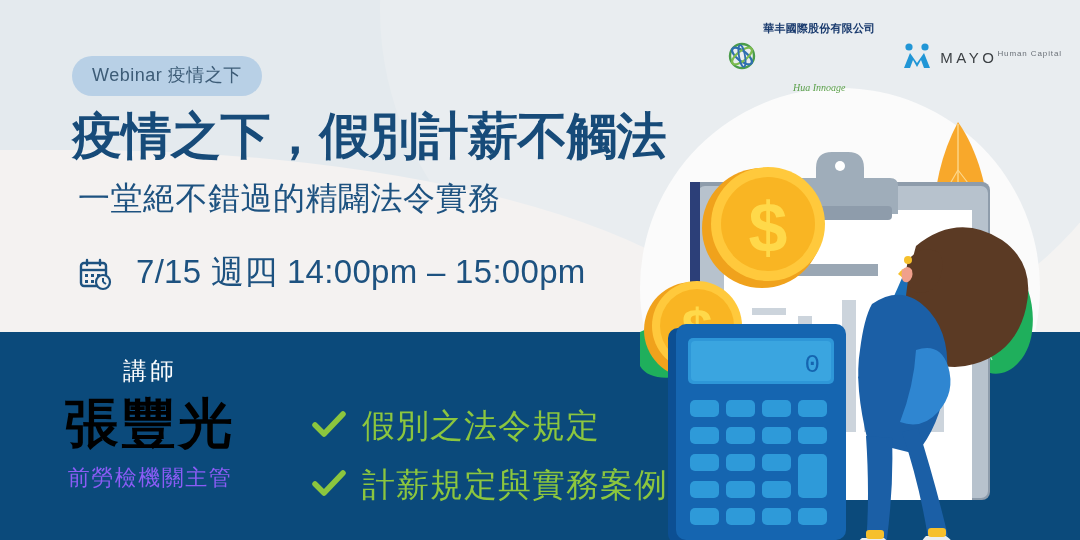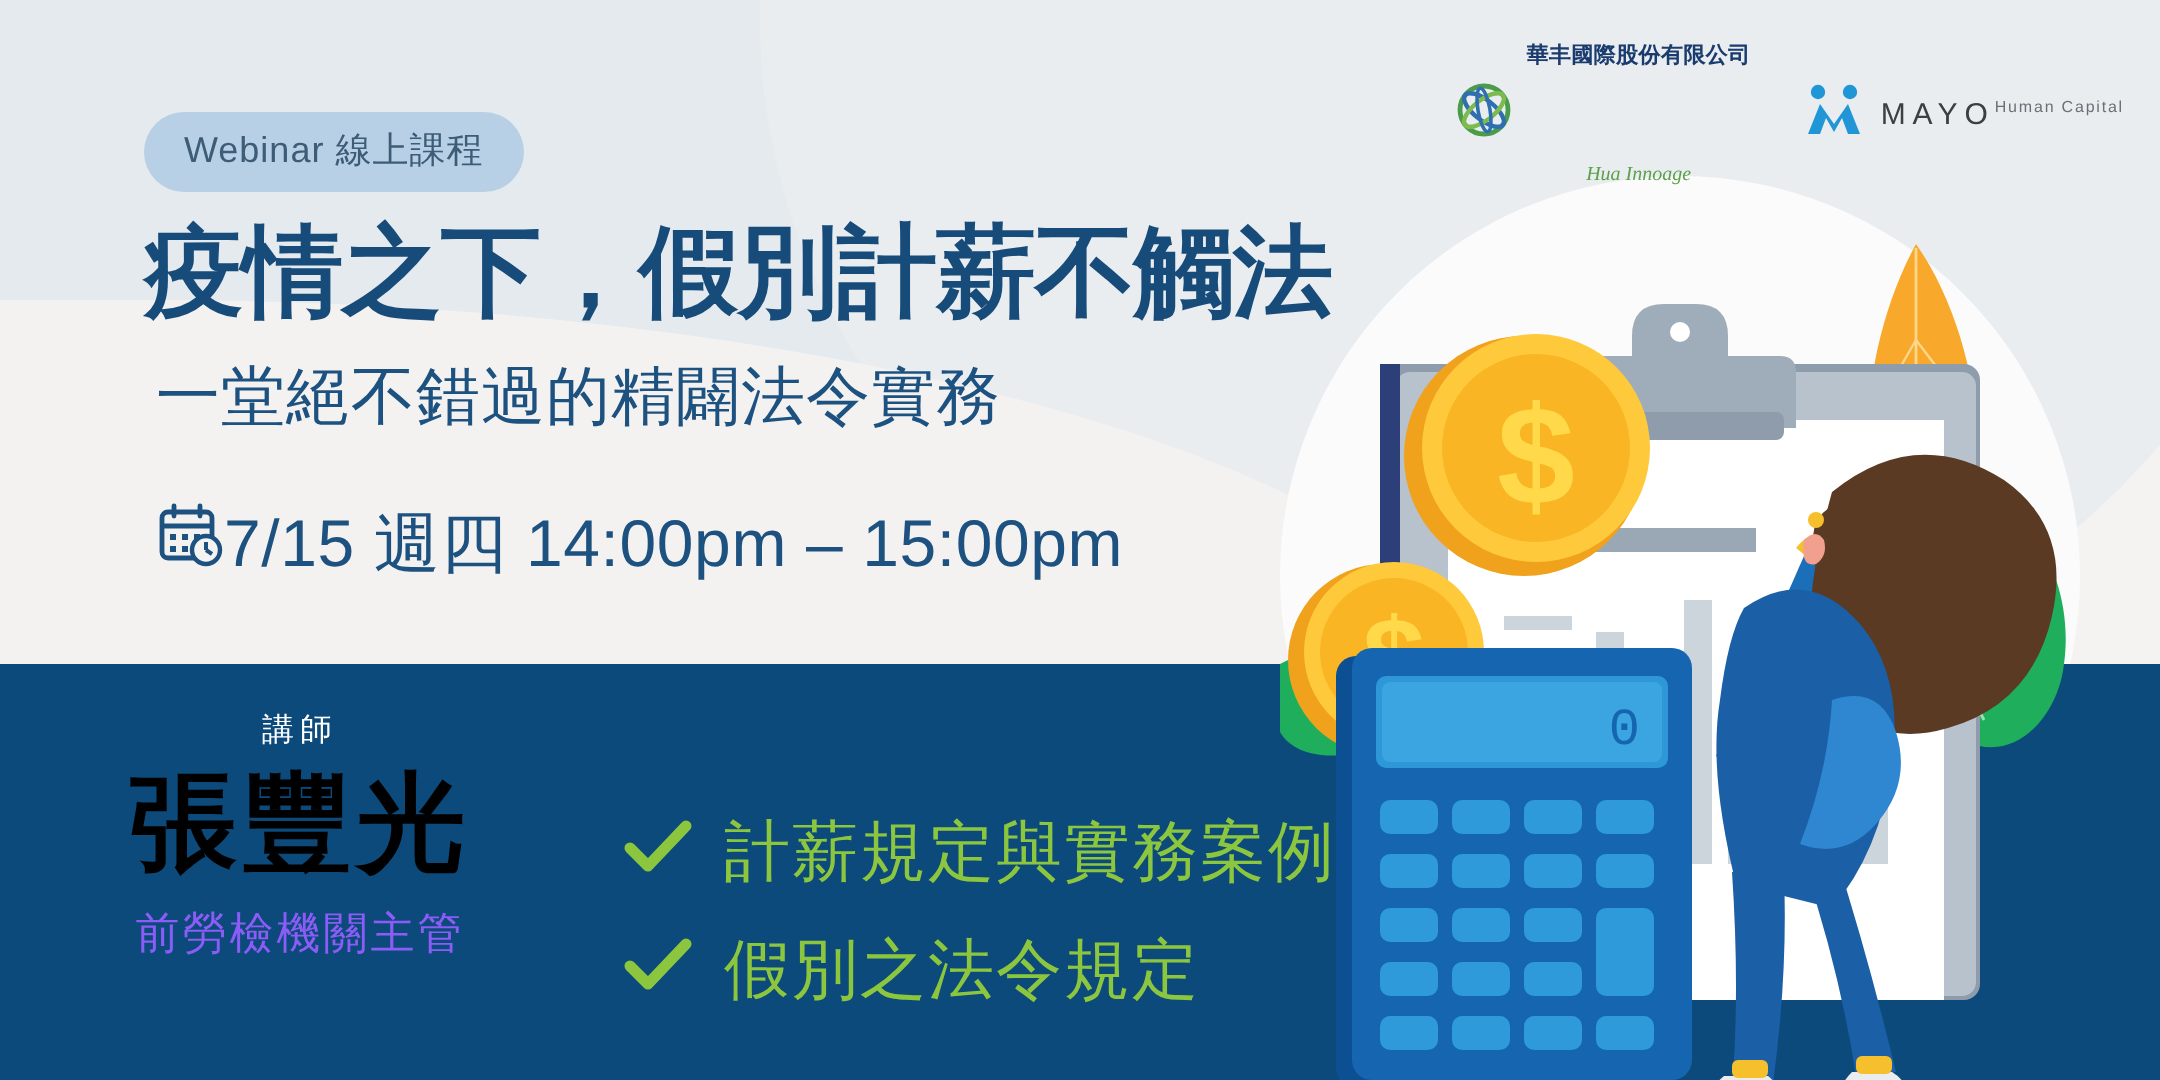--- a/index.html
+++ b/index.html
@@ -154,41 +154,41 @@
     color: #1d5280;
     letter-spacing: 0.5px;
     white-space: nowrap;
     z-index: 30;
   }
   .datetime-row {
     position: absolute;
     left: 78px;
     top: 250px;
     display: flex;
-    align-items: flex-start;
-    gap: 0;
+    align-items: flex-end;
+    gap: 24px;
     z-index: 30;
   }
   .datetime-text {
     font-size: 33px;
     color: #1d5280;
     white-space: nowrap;
     letter-spacing: 0.3px;
   }
   
   .speaker {
     position: absolute;
     left: 0;
     top: 355px;
     width: 300px;
     text-align: center;
     z-index: 35;
   }
   .speaker-role {
-    font-size: 16px;
+    font-size: 24px;
     color: #ffffff;
     letter-spacing: 3px;
   }
   .speaker-name {
     font-size: 54px;
     font-weight: bold;
     color: #000000;
     letter-spacing: 3px;
     margin-top: 6px;
     line-height: 1.12;
@@ -389,21 +389,21 @@
           <path d="M3 27 L9 12 L16 22 L23 12 L29 27 L23 27 L20 19 L16 26 L12 19 L9 27 Z" fill="#2196d6"></path>
         </svg>
       </span>
       <span class="logo-mayo-text">
         <span class="logo-mayo-name">MAYO</span>
         <span class="logo-mayo-sub">Human Capital</span>
       </span>
     </div>
   </div>
 
-  <div class="badge">Webinar 線上課程</div>
+  <div class="badge">Webinar 疫情之下</div>
 
   <div class="title">疫情之下，假別計薪不觸法</div>
 
   <div class="subtitle">一堂絕不錯過的精闢法令實務</div>
 
   <div class="datetime-row">
     <span>
       <svg width="34" height="34" viewBox="0 0 34 34">
         <rect x="3" y="6" width="25" height="23" rx="3" fill="none" stroke="#1d5280" stroke-width="2.4"></rect>
         <line x1="3" y1="13" x2="28" y2="13" stroke="#1d5280" stroke-width="2.4"></line>
@@ -428,25 +428,25 @@
     <div class="speaker-title">前勞檢機關主管</div>
   </div>
 
   <div class="bullets">
     <div class="bullet">
       <span>
         <svg width="34" height="28" viewBox="0 0 34 28">
           <path d="M3 14 L12 23 L31 3" fill="none" stroke="#8cc63e" stroke-width="5.5" stroke-linecap="round" stroke-linejoin="round"></path>
         </svg>
       </span>
-      <span class="bullet-text">計薪規定與實務案例</span>
+      <span class="bullet-text">假別之法令規定</span>
     </div>
     <div class="bullet">
       <span>
         <svg width="34" height="28" viewBox="0 0 34 28">
           <path d="M3 14 L12 23 L31 3" fill="none" stroke="#8cc63e" stroke-width="5.5" stroke-linecap="round" stroke-linejoin="round"></path>
         </svg>
       </span>
-      <span class="bullet-text">假別之法令規定</span>
+      <span class="bullet-text">計薪規定與實務案例</span>
     </div>
   </div>
 
 </div>
 
 </body></html>

